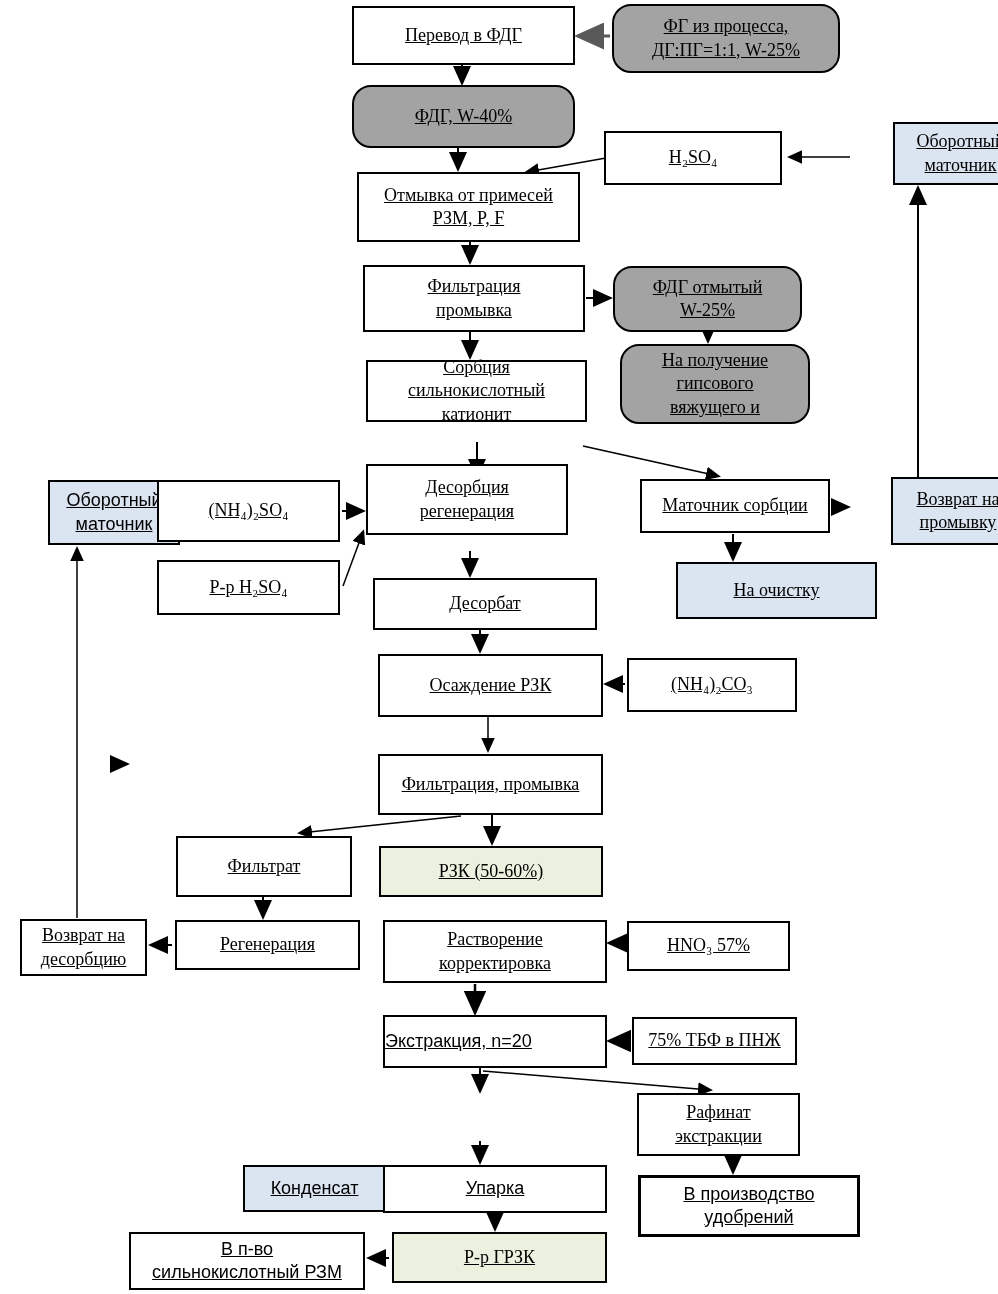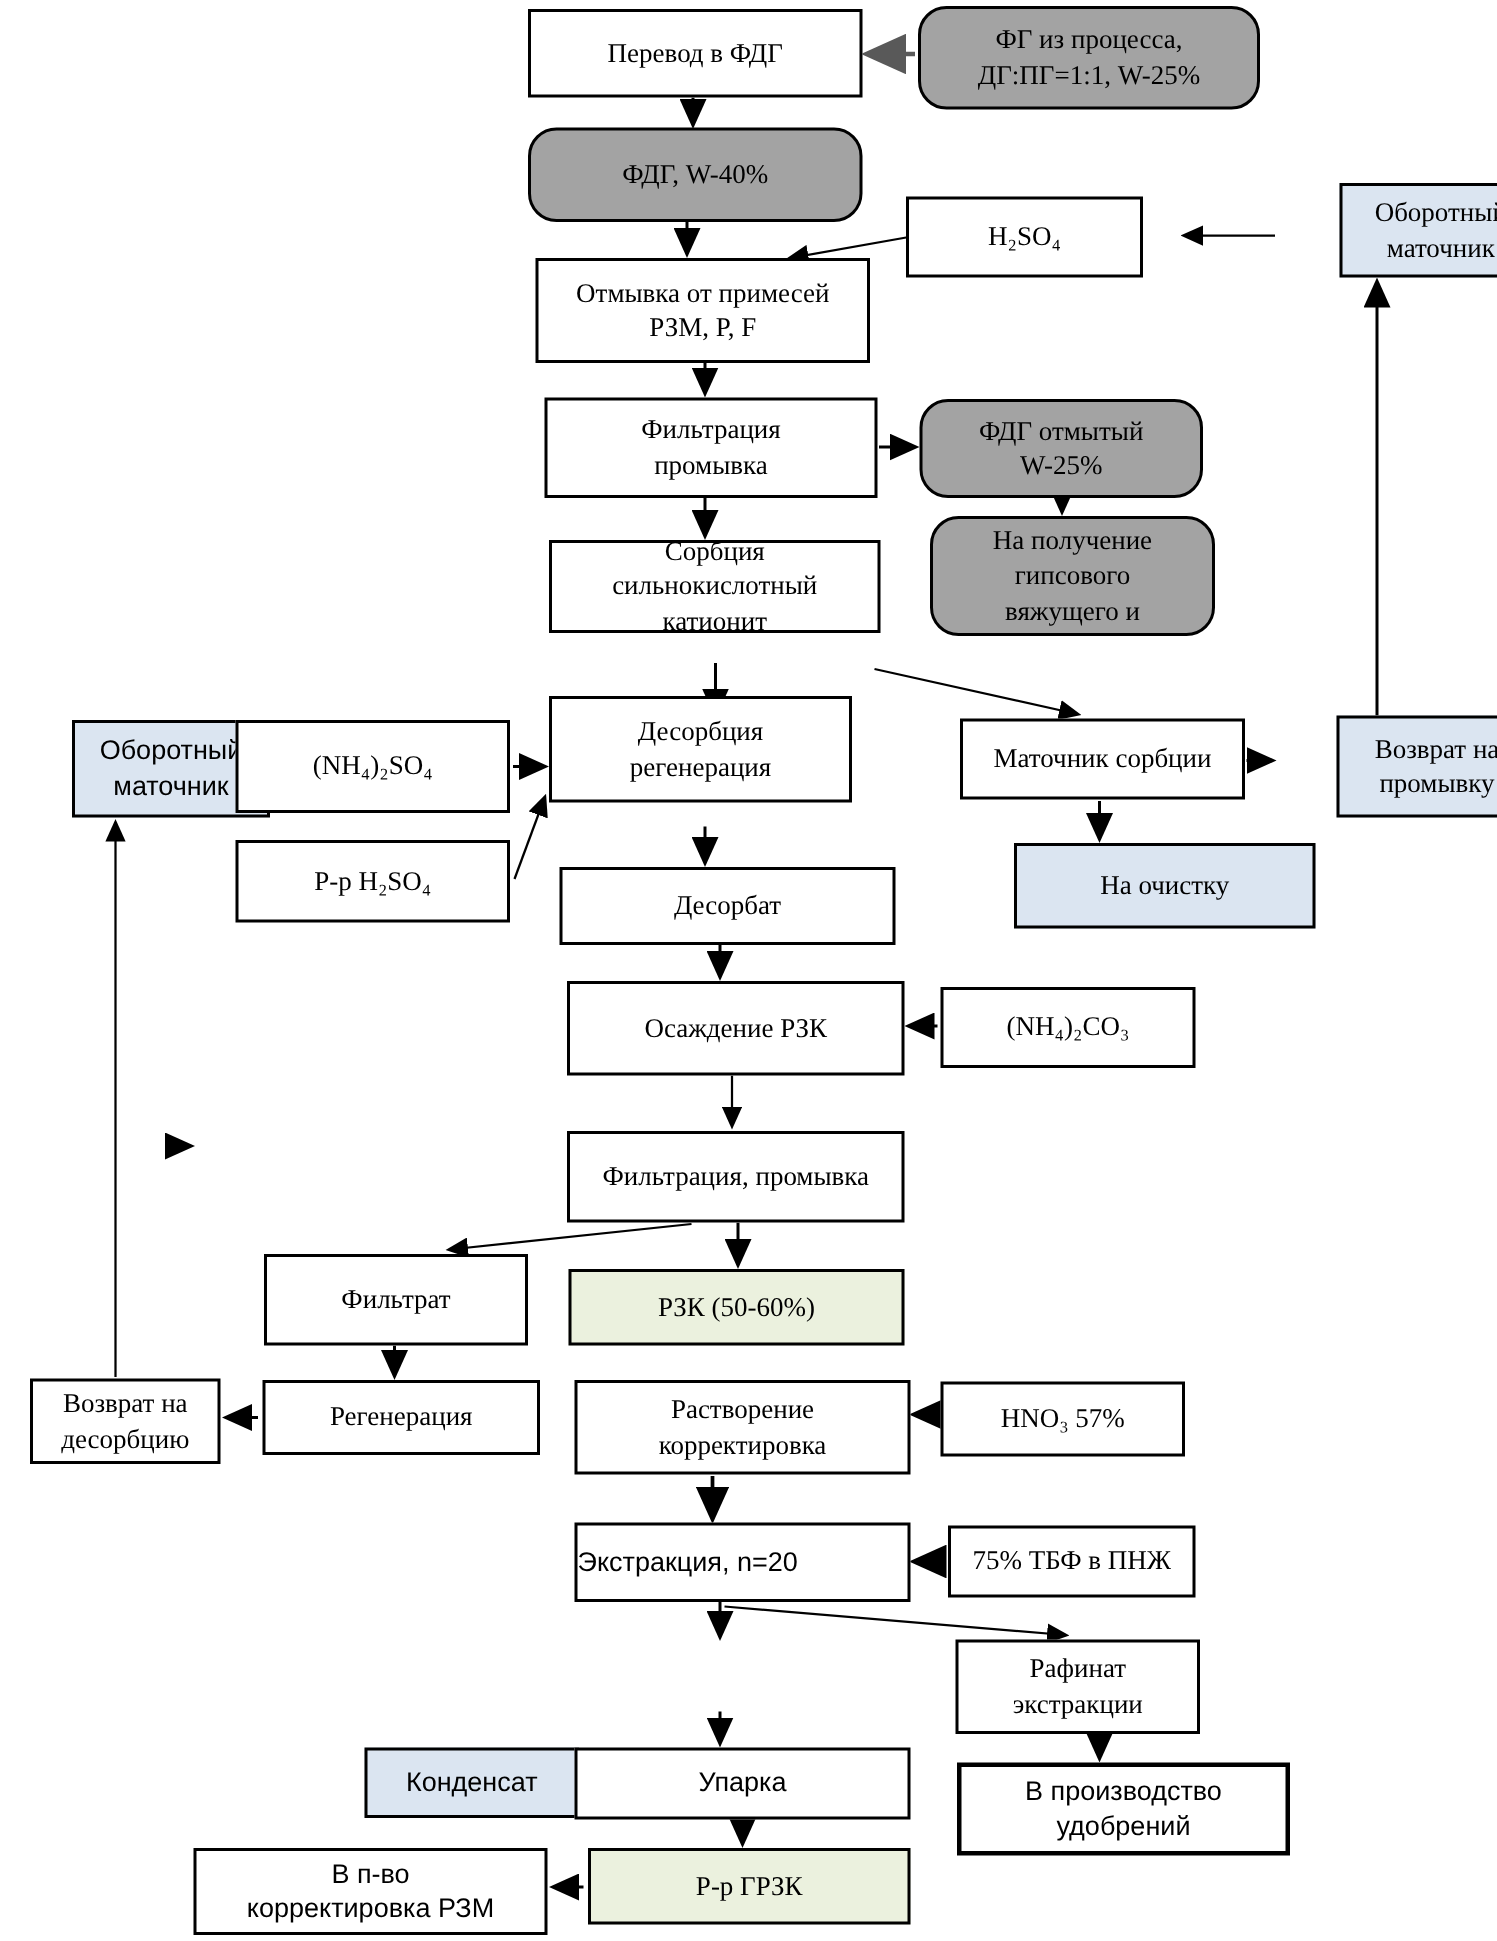--- a/index.html
+++ b/index.html
@@ -15,20 +15,21 @@
     position:absolute;
     box-sizing:border-box;
     border:2px solid #000000;
     background:#ffffff;
     display:flex;align-items:center;justify-content:center;
     text-align:center;
     white-space:pre-line;
     font-size:18px;line-height:1.3;
     color:#000000;
     padding:2px 6px;
+    text-decoration:underline;
   }
   .peach{background:#a3a3a3;border-radius:19px;}
   .blue{background:#dbe5f1;margin-left:40px;}
   .green{background:#ebf1de;}
   .sans{font-family:"Liberation Sans", sans-serif;}
   .left{justify-content:flex-start;text-align:left;padding-left:0;}
   .thick{border-width:3px;}
 </style>
 </head>
 <body>
@@ -80,21 +81,21 @@
     <line x1="733" y1="1156" x2="733" y2="1171" stroke="#000" stroke-width="2" marker-end="url(#ab)"></line>
     <line x1="382" y1="1188" x2="351" y2="1188" stroke="#000" stroke-width="2" marker-end="url(#ab)"></line>
     <line x1="495" y1="1213" x2="495" y2="1228" stroke="#000" stroke-width="2" marker-end="url(#ab)"></line>
     <line x1="389" y1="1258" x2="370" y2="1258" stroke="#000" stroke-width="2" marker-end="url(#ab)"></line>
   </svg>
 
   <div class="node" style="left:352px;top:6px;width:223px;height:59px">Перевод в ФДГ</div>
   <div class="node peach" style="left:612px;top:4px;width:228px;height:69px">ФГ из процесса,
 ДГ:ПГ=1:1, W-25%</div>
   <div class="node peach" style="left:352px;top:85px;width:223px;height:63px">ФДГ, W-40%</div>
-  <div class="node" style="left:604px;top:131px;width:158px;height:54px">H₂SO₄</div>
+  <div class="node" style="left:604px;top:131px;width:178px;height:54px">H₂SO₄</div>
   <div class="node blue" style="left:853px;top:122px;width:135px;height:63px">Оборотный
 маточник</div>
   <div class="node" style="left:357px;top:172px;width:223px;height:70px">Отмывка от примесей
 РЗМ, P, F</div>
   <div class="node" style="left:363px;top:265px;width:222px;height:67px">Фильтрация
 промывка</div>
   <div class="node peach" style="left:613px;top:266px;width:189px;height:66px">ФДГ отмытый
 W-25%</div>
   <div class="node peach" style="left:620px;top:344px;width:190px;height:80px">На получение
 гипсового
@@ -126,16 +127,16 @@
   <div class="node" style="left:627px;top:921px;width:163px;height:50px">HNO₃ 57%</div>
   <div class="node sans left" style="left:383px;top:1015px;width:224px;height:53px">Экстракция, n=20</div>
   <div class="node" style="left:632px;top:1017px;width:165px;height:48px">75% ТБФ в ПНЖ</div>
   <div class="node" style="left:637px;top:1093px;width:163px;height:63px">Рафинат
 экстракции</div>
   <div class="node blue sans" style="left:203px;top:1165px;width:143px;height:47px">Конденсат</div>
   <div class="node sans" style="left:383px;top:1165px;width:224px;height:48px">Упарка</div>
   <div class="node sans thick" style="left:638px;top:1175px;width:222px;height:62px">В производство
 удобрений</div>
   <div class="node sans" style="left:129px;top:1232px;width:236px;height:58px">В п-во
-корректировка РЗМ</div>
+сильнокислотный РЗМ</div>
   <div class="node green" style="left:392px;top:1232px;width:215px;height:51px">Р-р ГРЗК</div>
 
 </div>
 
 </body></html>

